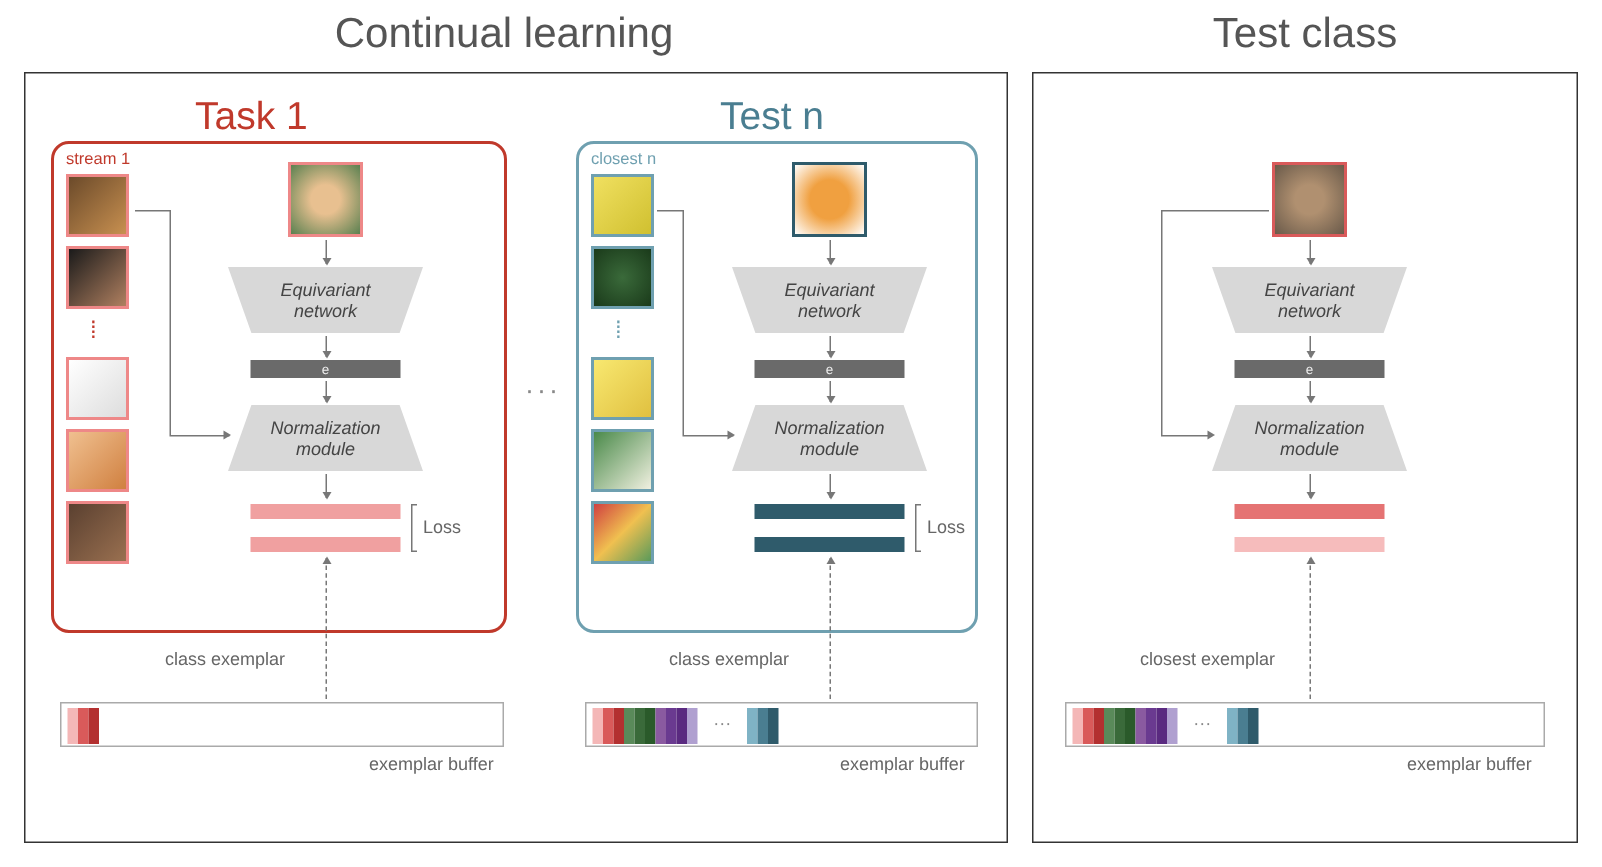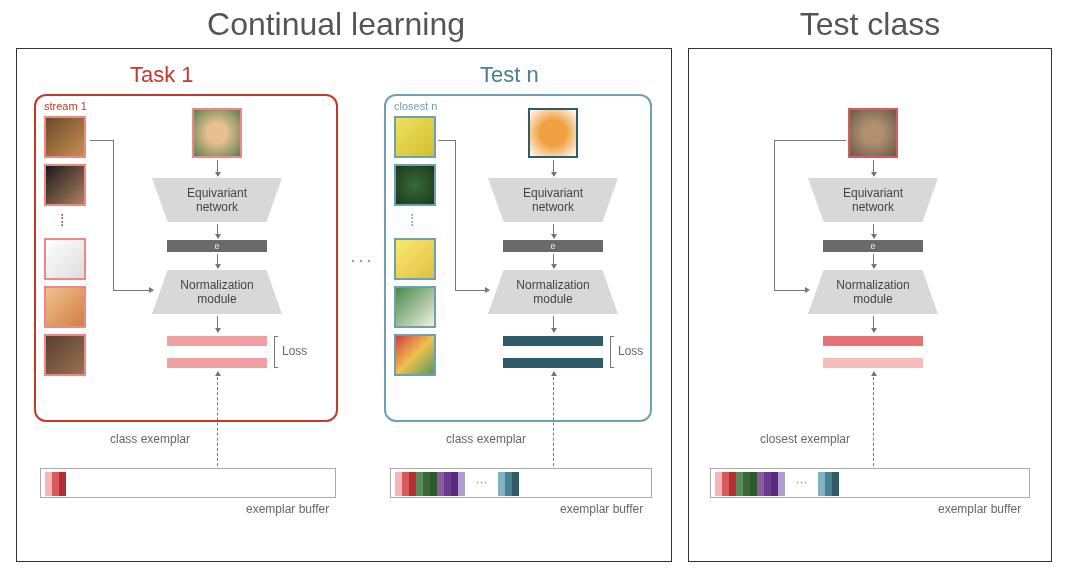--- a/index.html
+++ b/index.html
@@ -1,25 +1,25 @@
 <!DOCTYPE html>
 <html><head>
 <meta charset="utf-8">
 <style>
 * { box-sizing: border-box; margin: 0; padding: 0; }
 body { font-family: -apple-system, "Helvetica Neue", Arial, sans-serif; background: #fff; width: 1068px; height: 578px; position: relative; }
-.section-title { font-size: 32px; font-weight: 300; color: #555; text-align: center; position: absolute; }
+.section-title { font-size: 28px; font-weight: 300; color: #555; text-align: center; position: absolute; }
 .outer-box { position: absolute; border: 1.5px solid #333; }
 .task-box { position: absolute; border: 2px solid; border-radius: 12px; }
-.task-title { font-size: 22px; position: absolute; }
+.task-title { font-size: 26px; position: absolute; }
 .stream-label { font-size: 11px; position: absolute; }
 .thumb { position: absolute; width: 42px; height: 42px; border: 2px solid; }
 .thumb-inner { width: 100%; height: 100%; }
 .vdots { position: absolute; font-size: 16px; letter-spacing: 1px; }
-.trap { position: absolute; background: #d8d8d8; width: 130px; height: 44px; display: flex; align-items: center; justify-content: center; font-size: 12px; color: #444; text-align: center; line-height: 1.2; }
+.trap { position: absolute; background: #d8d8d8; width: 130px; height: 44px; display: flex; align-items: center; justify-content: center; font-size: 12px; color: #444; text-align: center; line-height: 1.2; font-style: italic; }
 .trap-down { clip-path: polygon(0 0, 100% 0, 88% 100%, 12% 100%); }
 .trap-up { clip-path: polygon(12% 0, 88% 0, 100% 100%, 0 100%); }
 .feat-bar { position: absolute; background: #6a6a6a; height: 12px; width: 100px; display: flex; align-items: center; justify-content: center; color: #eee; font-size: 9px; }
 .out-bar { position: absolute; height: 10px; width: 100px; }
 .arrow-v { position: absolute; width: 0; border-left: 1px solid #777; }
 .arrow-v::after { content: ''; position: absolute; bottom: -1px; left: -3.5px; border-left: 3.5px solid transparent; border-right: 3.5px solid transparent; border-top: 5px solid #777; }
 .arrow-v-up::after { bottom: auto; top: -1px; border-top: none; border-bottom: 5px solid #777; }
 .arrow-v-dash { border-left-style: dashed; }
 .conn-h { position: absolute; height: 0; border-top: 1px solid #777; }
 .loss-lbl { position: absolute; font-size: 12px; color: #666; }

